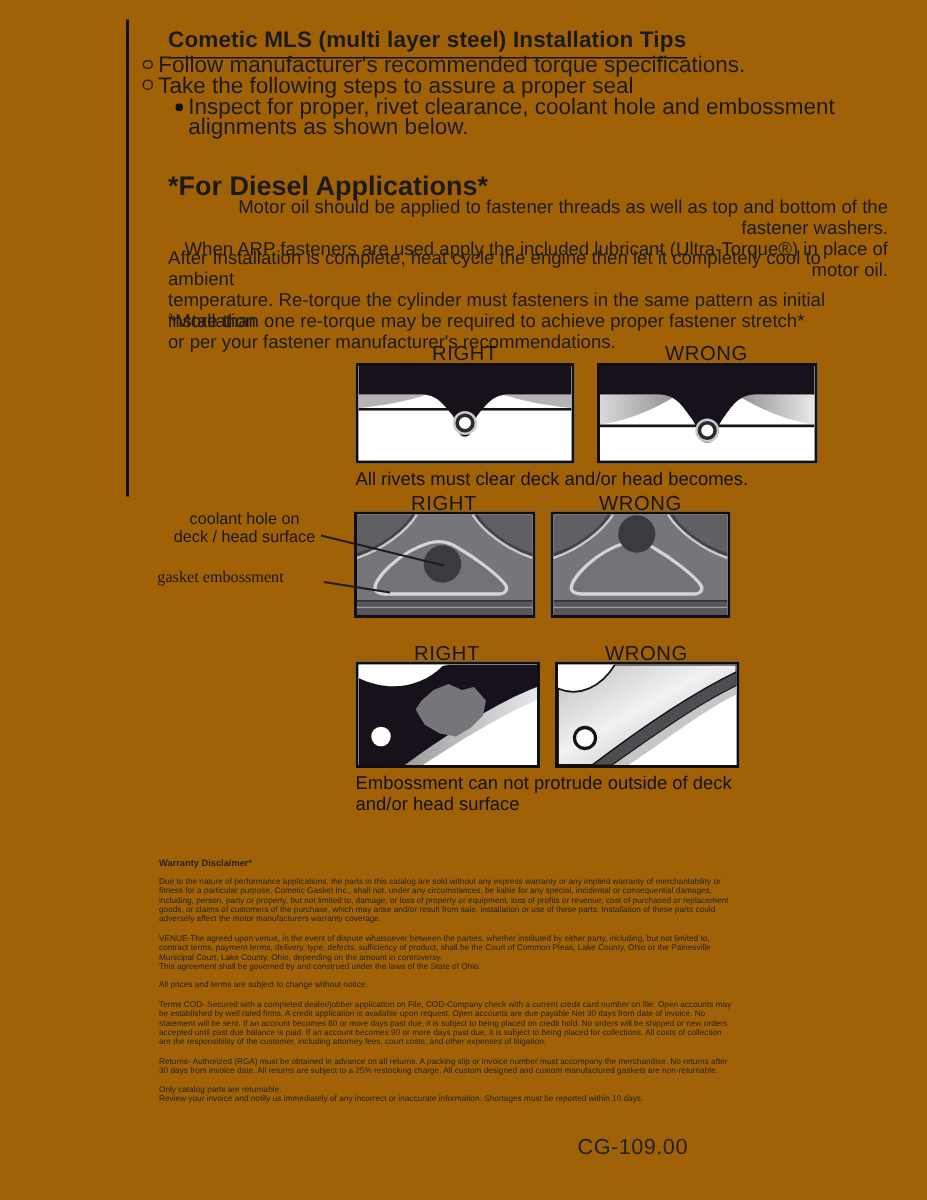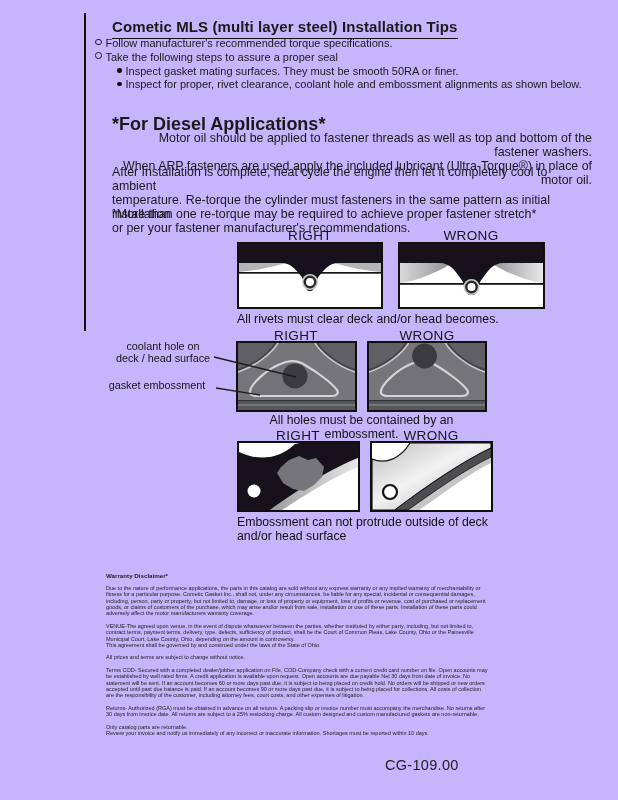--- a/index.html
+++ b/index.html
@@ -1,27 +1,27 @@
 <!DOCTYPE html>
 <html><head>
 <meta charset="utf-8">
 <style>
   html,body { margin:0; padding:0; background:#ffffff; }
   .page {
     position:relative; width:618px; height:800px; overflow:hidden;
-    font-family:"Liberation Sans", sans-serif; color:#1a1a1a; background:#c4b5fd;
+    font-family:"Liberation Sans", sans-serif; color:#1a1a1a; background:#a16207;
   }
   .rule-left { position:absolute; left:84px; top:13px; width:1.5px; height:318px; background:#111; }
 
   .title {
     position:absolute; left:112px; top:18px; font-size:15px; font-weight:bold;
     letter-spacing:0.1px; border-bottom:1.8px solid #111; padding-bottom:3px; display:inline-block;
   }
 
-  .bullets { position:absolute; left:95px; top:37px; width:490px; font-size:11px; line-height:13.8px; }
+  .bullets { position:absolute; left:95px; top:37px; width:490px; font-size:15px; line-height:13.8px; }
   .b-row { display:flex; align-items:baseline; }
   .b-ring { width:4.5px; height:4.5px; border:1.1px solid #222; border-radius:50%; margin-right:4px; flex:0 0 auto; position:relative; top:-2px; }
   .b-dot  { width:4.5px; height:4.5px; background:#111; border-radius:50%; margin-right:4px; flex:0 0 auto; position:relative; top:-2px; }
   .b-sub { margin-left:22px; }
 
   .diesel-h { position:absolute; left:112px; top:114px; font-size:18px; font-weight:bold; }
   .para { position:absolute; left:112px; width:480px; font-size:12.4px; line-height:13.9px; white-space:pre-line; }
   .p1 { top:132px;text-align:right; }
   .p2 { top:166px; }
   .note { top:208px; }
@@ -52,24 +52,20 @@
     <div class="b-row">
       <span class="b-ring"></span>
       <span>Follow manufacturer's recommended torque specifications.</span>
     </div>
     <div class="b-row">
       <span class="b-ring"></span>
       <span>Take the following steps to assure a proper seal</span>
     </div>
     <div class="b-row b-sub">
       <span class="b-dot"></span>
-      <span>Inspect gasket mating surfaces.  They must be smooth 50RA or finer.</span>
-    </div>
-    <div class="b-row b-sub">
-      <span class="b-dot"></span>
       <span>Inspect for proper, rivet clearance, coolant hole and embossment alignments as shown below.</span>
     </div>
   </div>
 
   <div class="diesel-h">*For Diesel Applications*</div>
   <div class="para p1">Motor oil should be applied to fastener threads as well as top and bottom of the fastener washers.
 When ARP fasteners are used apply the included lubricant (Ultra-Torque®) in place of motor oil.</div>
   <div class="para p2">After Installation is complete, heat cycle the engine then let it completely cool to ambient
 temperature. Re-torque the cylinder must fasteners in the same pattern as initial installation
 or per your fastener manufacturer's recommendations.</div>
@@ -110,21 +106,21 @@
       <circle cx="71.5" cy="43" r="5.2" fill="#ffffff" stroke="#2a2a2a" stroke-width="2.4"></circle>
     </svg>
   </div>
   <div class="caption" style="left:237px; top:313px;">All rivets must clear deck and/or head becomes.</div>
 
   <div class="dlabel" style="left:251px; top:328px;">RIGHT</div>
   <div class="dlabel" style="left:382px; top:328px;">WRONG</div>
 
   <div class="ann" style="left:108px; top:341px; width:110px;">coolant hole on
 deck / head surface</div>
-  <div class="ann" style="left:100px; top:380px; width:114px;">gasket embossment</div>
+  <div class="ann" style="left:90px; top:380px; width:114px;font-family:Liberation Serif, serif;">gasket embossment</div>
 
   <svg class="leaders" viewBox="0 0 110 58">
     <line x1="8" y1="12" x2="90" y2="32" stroke="#1c1c1c" stroke-width="1.3"></line>
     <line x1="10" y1="43" x2="54" y2="50" stroke="#1c1c1c" stroke-width="1.3"></line>
   </svg>
 
   <div class="panel" style="left:236px; top:341px;">
     <svg width="117" height="67" viewBox="0 0 117 67">
       <rect x="0" y="0" width="117" height="67" fill="#76767a"></rect>
       <rect x="0" y="57" width="117" height="10" fill="#57575b"></rect>
@@ -149,21 +145,20 @@
       <path d="M0,0 H38 C31,11 17,22 0,27 Z" fill="#606064"></path>
       <path d="M38,0 C31,11 17,22 0,27" stroke="#444448" stroke-width="2.5" fill="none"></path>
       <path d="M40,0 C33,11 18,23 0,29" stroke="#c9c9c9" stroke-width="1.6" fill="none"></path>
       <path d="M117,0 H79 C86,11 100,22 117,27 Z" fill="#606064"></path>
       <path d="M79,0 C86,11 100,22 117,27" stroke="#444448" stroke-width="2.5" fill="none"></path>
       <path d="M77,0 C84,11 99,23 117,29" stroke="#c9c9c9" stroke-width="1.6" fill="none"></path>
       <path d="M12,50 C11,43 28,25 48,19 C55,17 61,18 67,22 C79,29 94,40 99,47 C101,50 99,53 94,53 L19,53 C15,53 13,52 12,50 Z" fill="#737377" stroke="#d4d4d4" stroke-width="2.2" stroke-linejoin="round"></path>
       <circle cx="56" cy="13" r="12.5" fill="#3b3b3f"></circle>
     </svg>
   </div>
-  <div class="caption" style="left:236px; top:414px; width:251px; text-align:center;">All holes must be contained by an embossment.</div>
 
   <div class="dlabel" style="left:253px; top:428px;">RIGHT</div>
   <div class="dlabel" style="left:386px; top:428px;">WRONG</div>
 
   <div class="panel" style="left:237px; top:441px;">
     <svg width="119" height="67" viewBox="0 0 119 67">
       <defs>
         <linearGradient id="fadeR" x1="0" y1="0" x2="1" y2="0">
           <stop offset="0" stop-color="#9c9c9c"></stop>
             <stop offset="1" stop-color="#e8e8e8"></stop>

